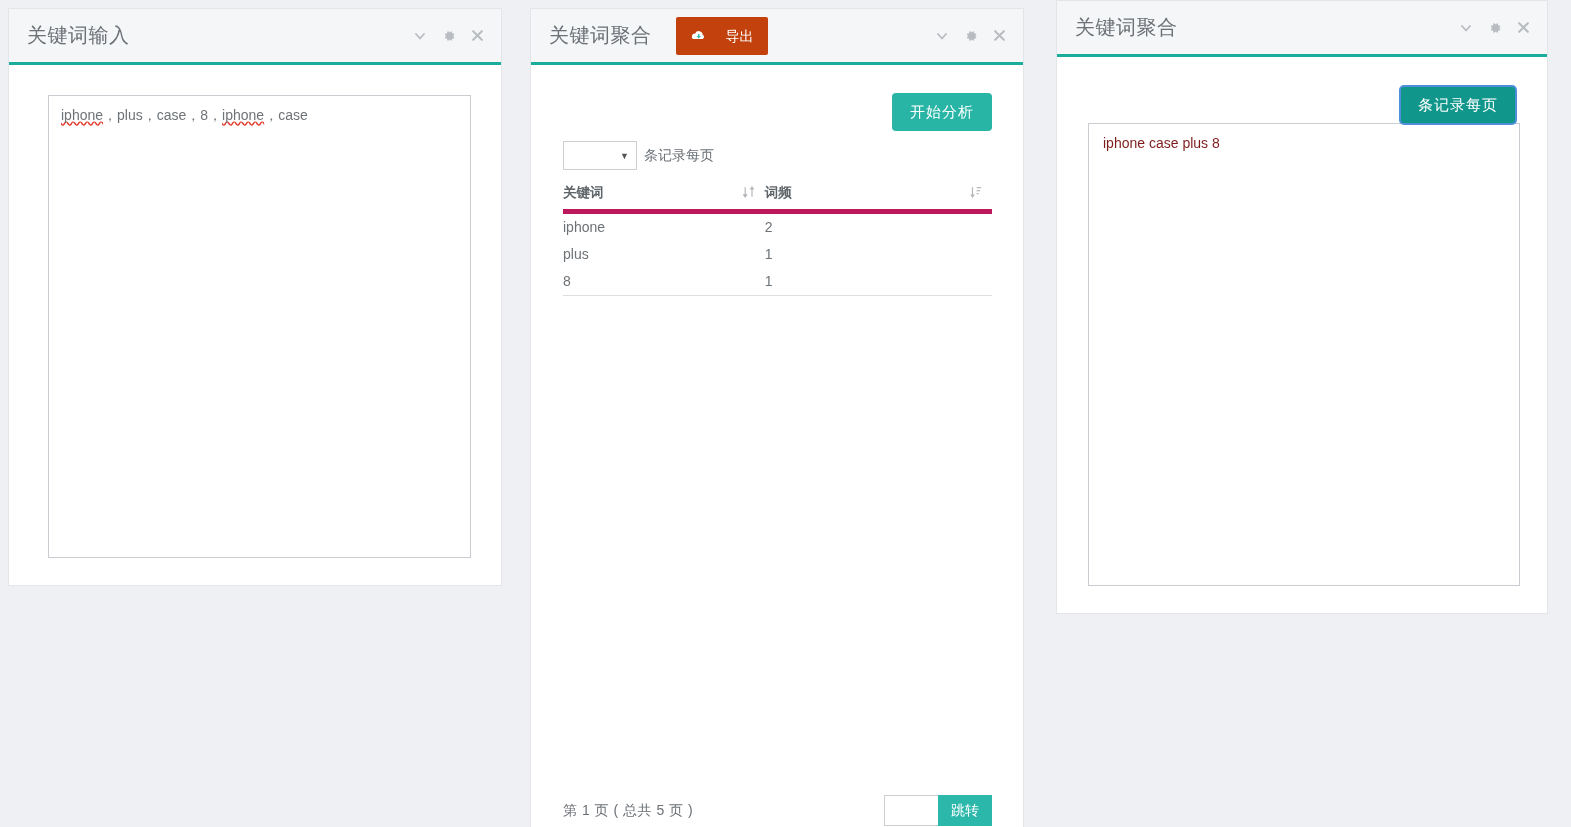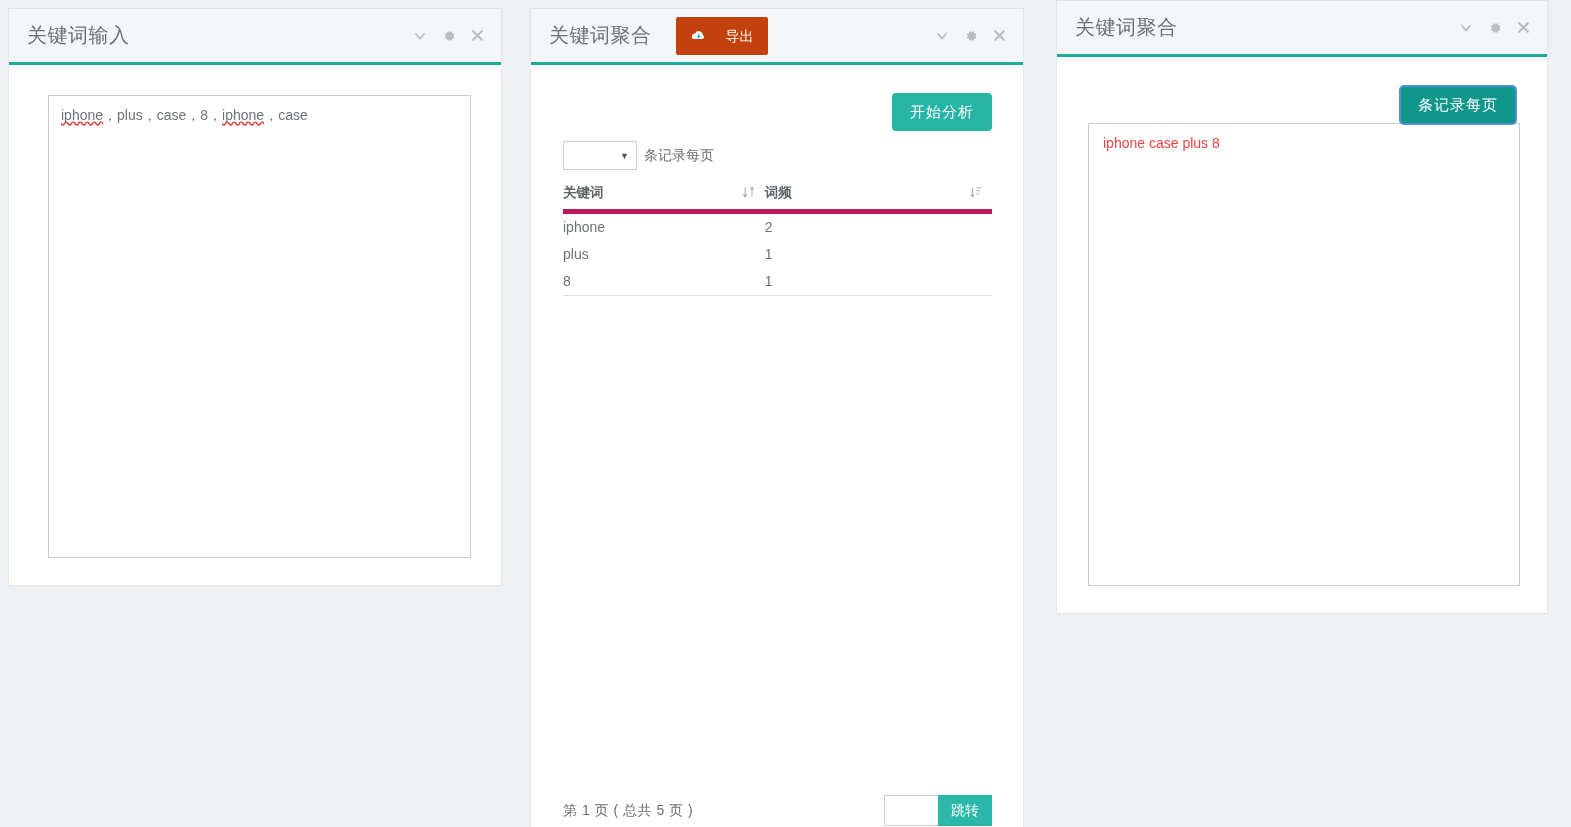--- a/index.html
+++ b/index.html
@@ -266,21 +266,21 @@
     left: 31px;
     top: 66px;
     width: 432px;
     height: 463px;
     box-sizing: border-box;
     border: 1px solid #c9ccd1;
     background: #fff;
     padding: 9px 14px;
     font-family: "Liberation Sans", "DejaVu Sans", sans-serif;
     font-size: 14px;
-    color: #ef4444;
+    color: #7f1d1d;
     line-height: 1.5;
     resize: none;
     outline: none;
   }
   #panel-agg .action-row { position: relative; z-index: 2; }
 </style>
 </head>
 <body>
 
 <div class="panel" id="panel-input">

